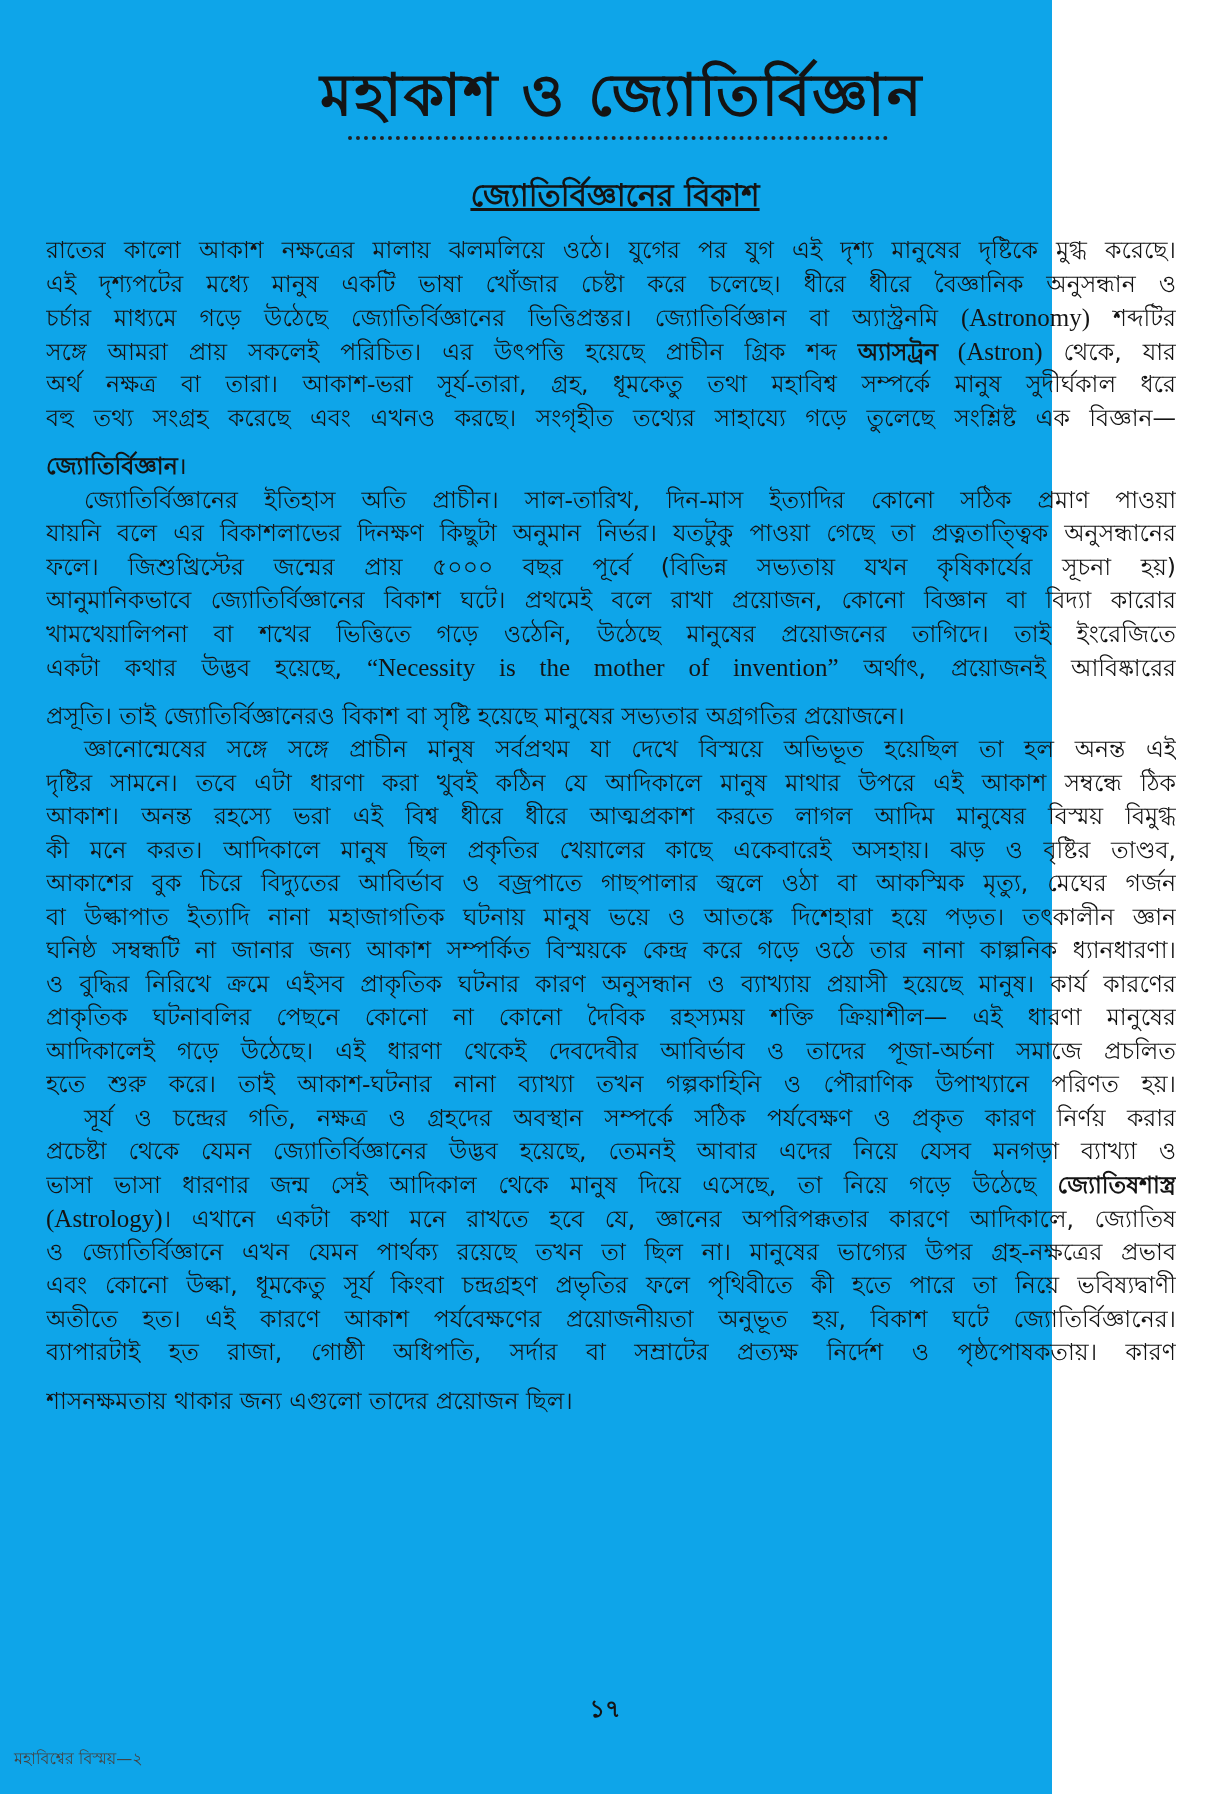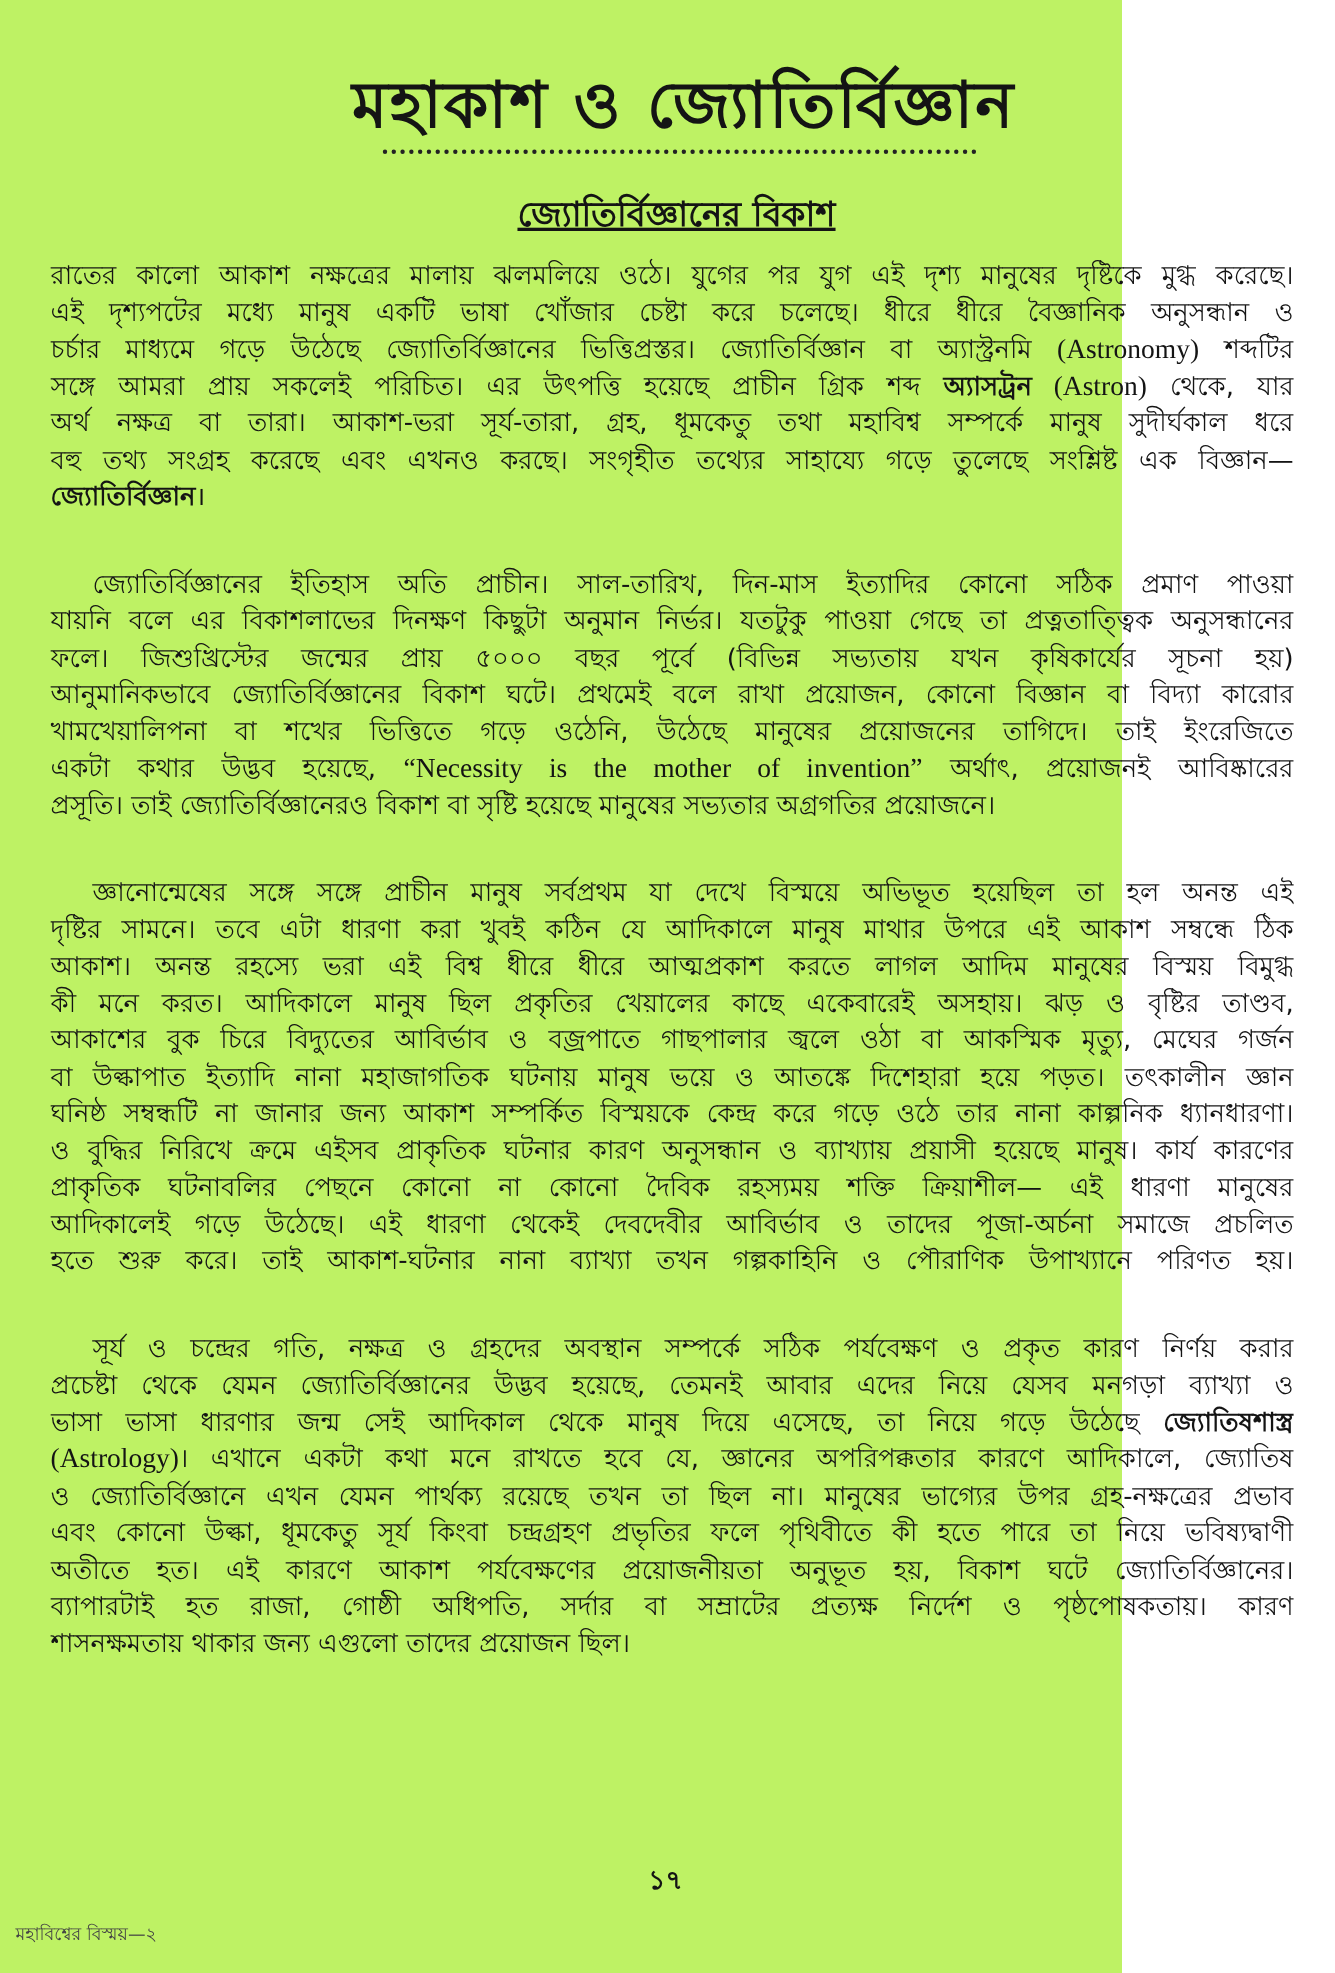--- a/index.html
+++ b/index.html
@@ -1,21 +1,21 @@
 <!DOCTYPE html>
 <html><head>
   <meta charset="utf-8">
   <style>
     html, body { margin: 0; padding: 0; background: #ffffff; }
     body {
       width: 1214px; height: 1794px; position: relative; overflow: hidden;
       color: #141414;
       font-family: "DejaVu Sans", "Liberation Sans", sans-serif;
     }
-    .page { position: absolute; left: 0; top: 0; width: 976px; height: 1794px; background: #bef264; padding-left: 44px; }
+    .page { position: absolute; left: 0; top: 0; width: 1052px; height: 1794px; background: #0ea5e9; }
     .title {
       position: absolute; left: 320px; top: 55px; width: 590px;
       text-align: center; font-size: 58px; font-weight: bold; letter-spacing: 2px;
       line-height: 80px; white-space: nowrap;
     }
     .title-rule {
       position: absolute; left: 348px; top: 136px; width: 540px; height: 0;
       border-bottom: 4px dotted #222;
     }
     .subtitle {
@@ -25,22 +25,22 @@
       text-decoration: underline;
     }
     .body-text {
       position: absolute; left: 46px; top: 234px; width: 1130px;
     }
     .line {
       height: 33.5px; line-height: 33.5px; font-size: 23.5px;
       white-space: nowrap; overflow: hidden;
       text-align: justify; text-align-last: justify;
     }
-    .line.last { text-align-last: left; }
-    .line.indent { padding-left: 38px; margin-top: 46px; }
+    .line.last { text-align-last: left; margin-top: 15px; }
+    .line.indent { padding-left: 38px; }
     .en { font-family: "Liberation Serif", "DejaVu Serif", serif; font-size: 25px; }
     .b { font-weight: bold; }
     .page-number {
       position: absolute; left: 560px; top: 1690px; width: 90px; text-align: center;
       font-size: 24px; font-weight: bold;
     }
     .running-footer {
       position: absolute; left: 14px; top: 1746px; font-size: 16px; color: #444;
       white-space: nowrap;
     }

